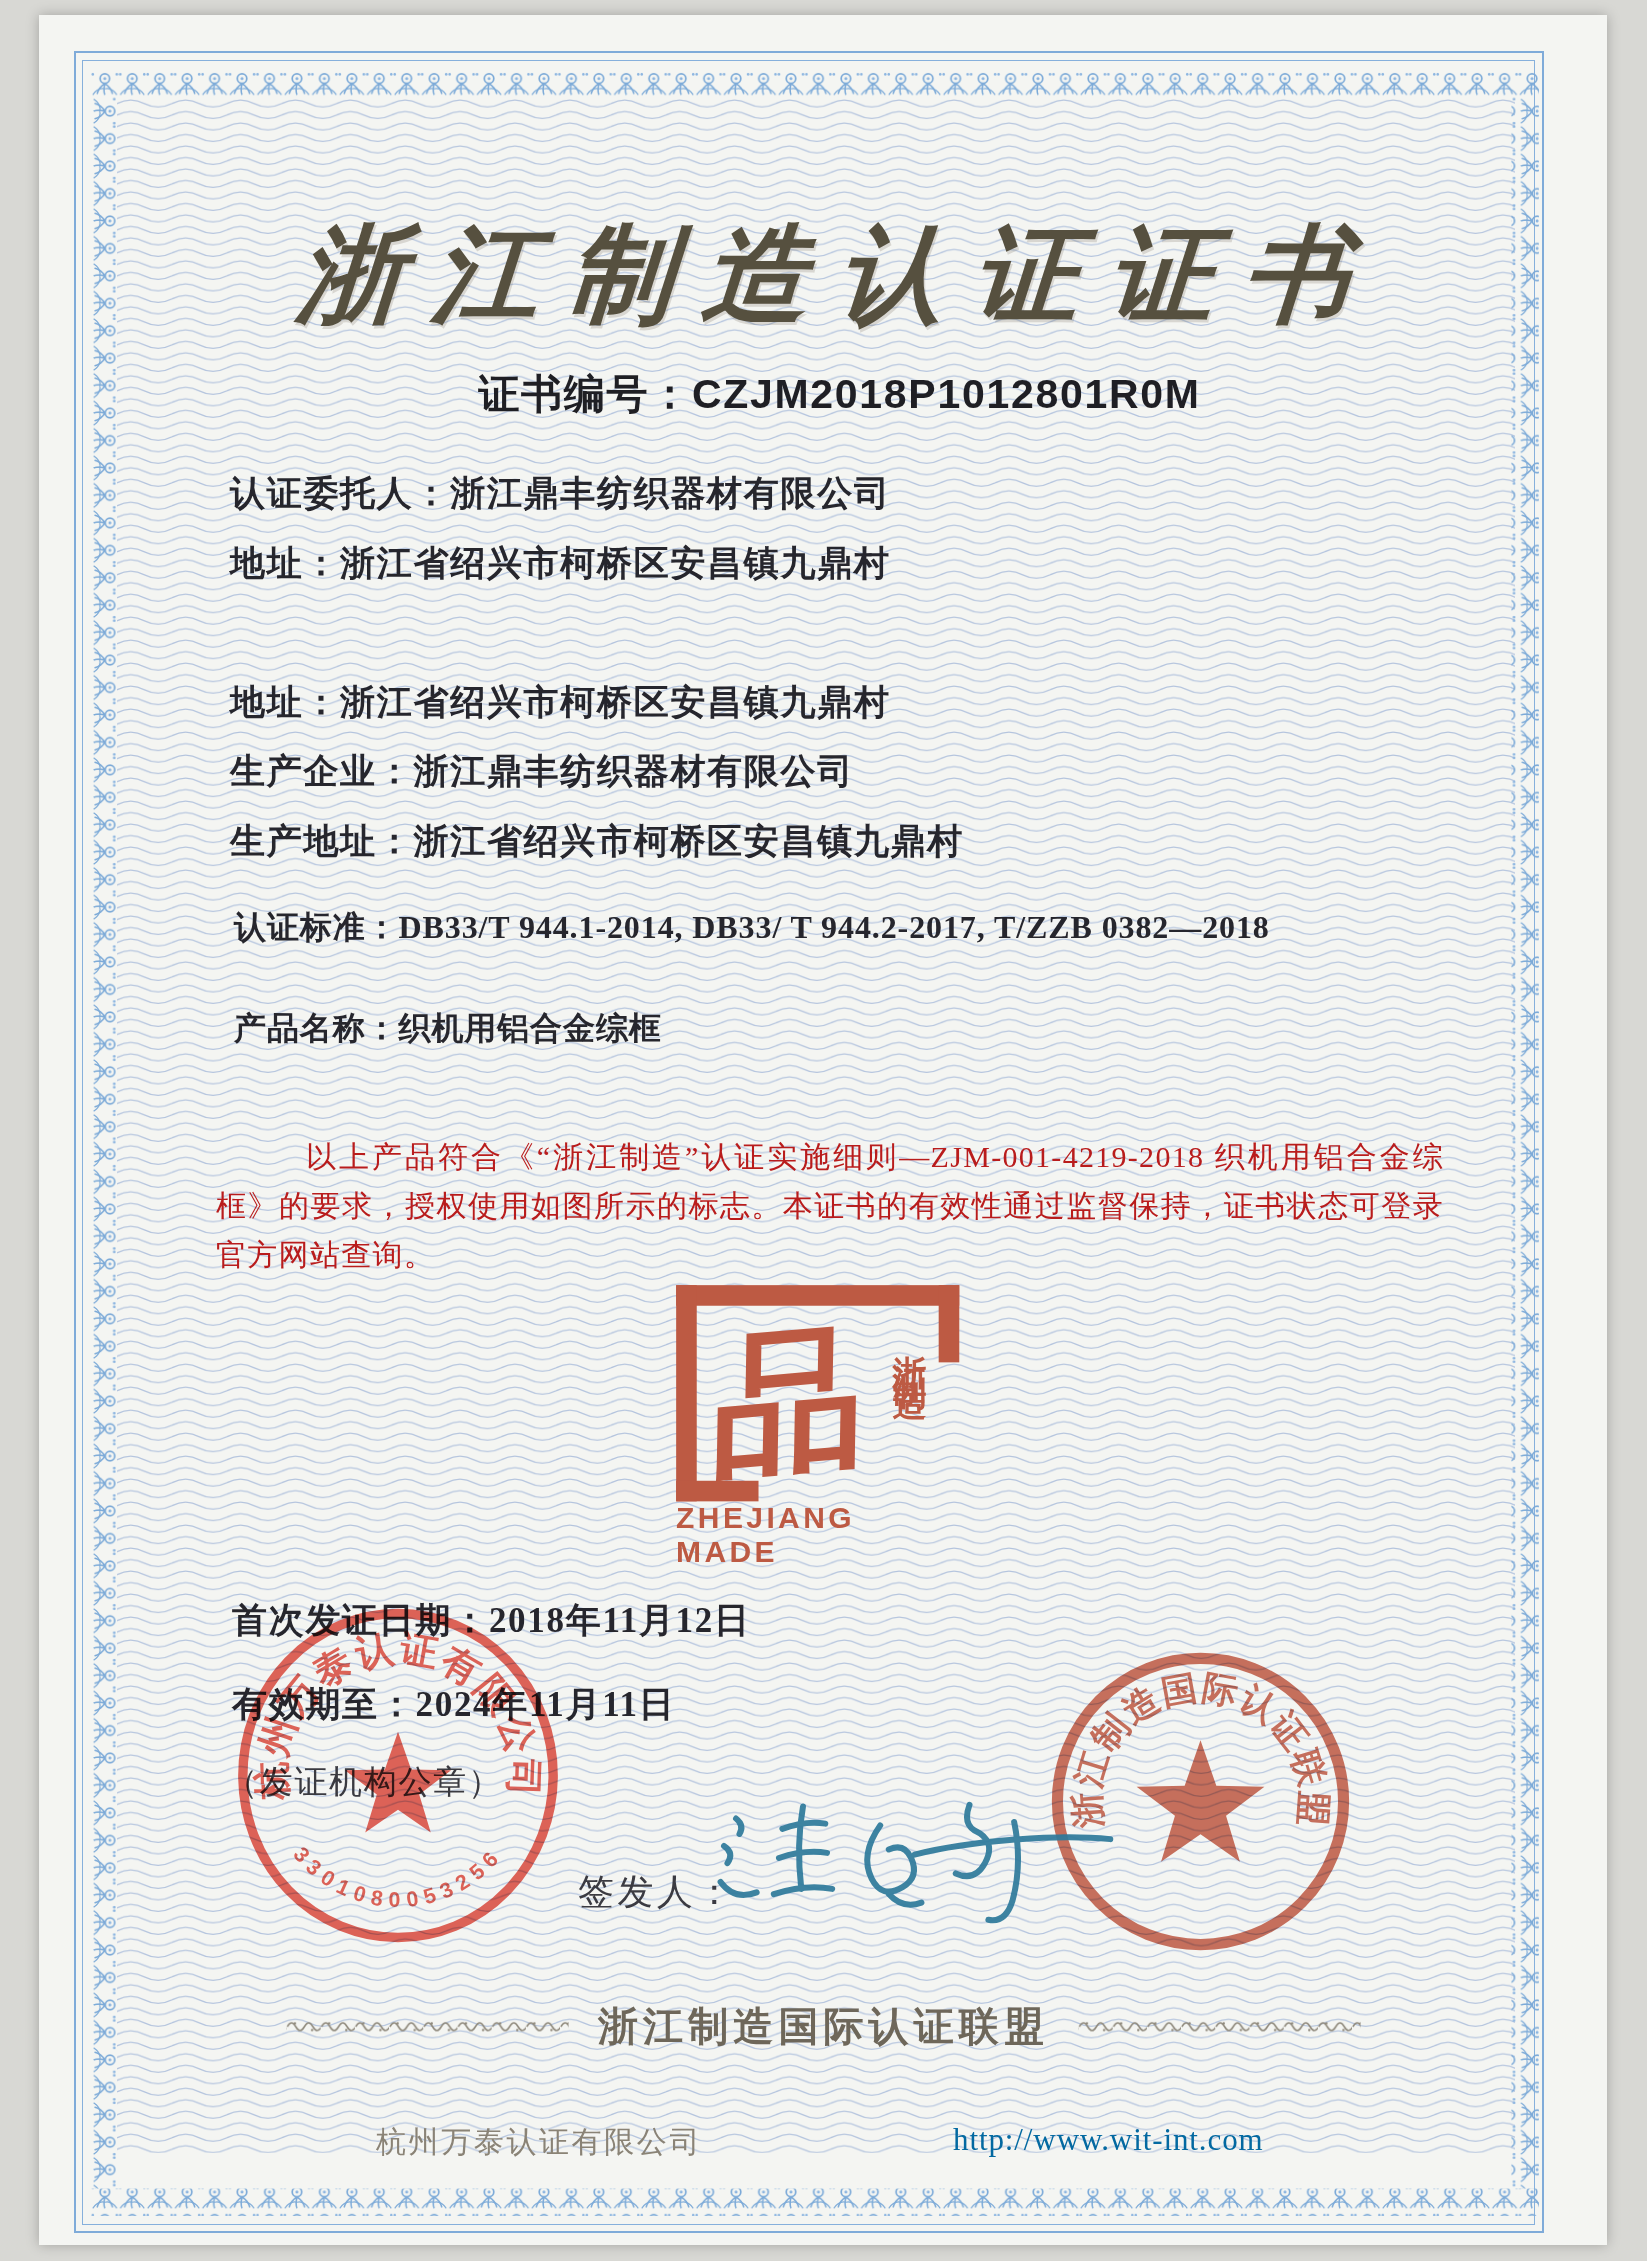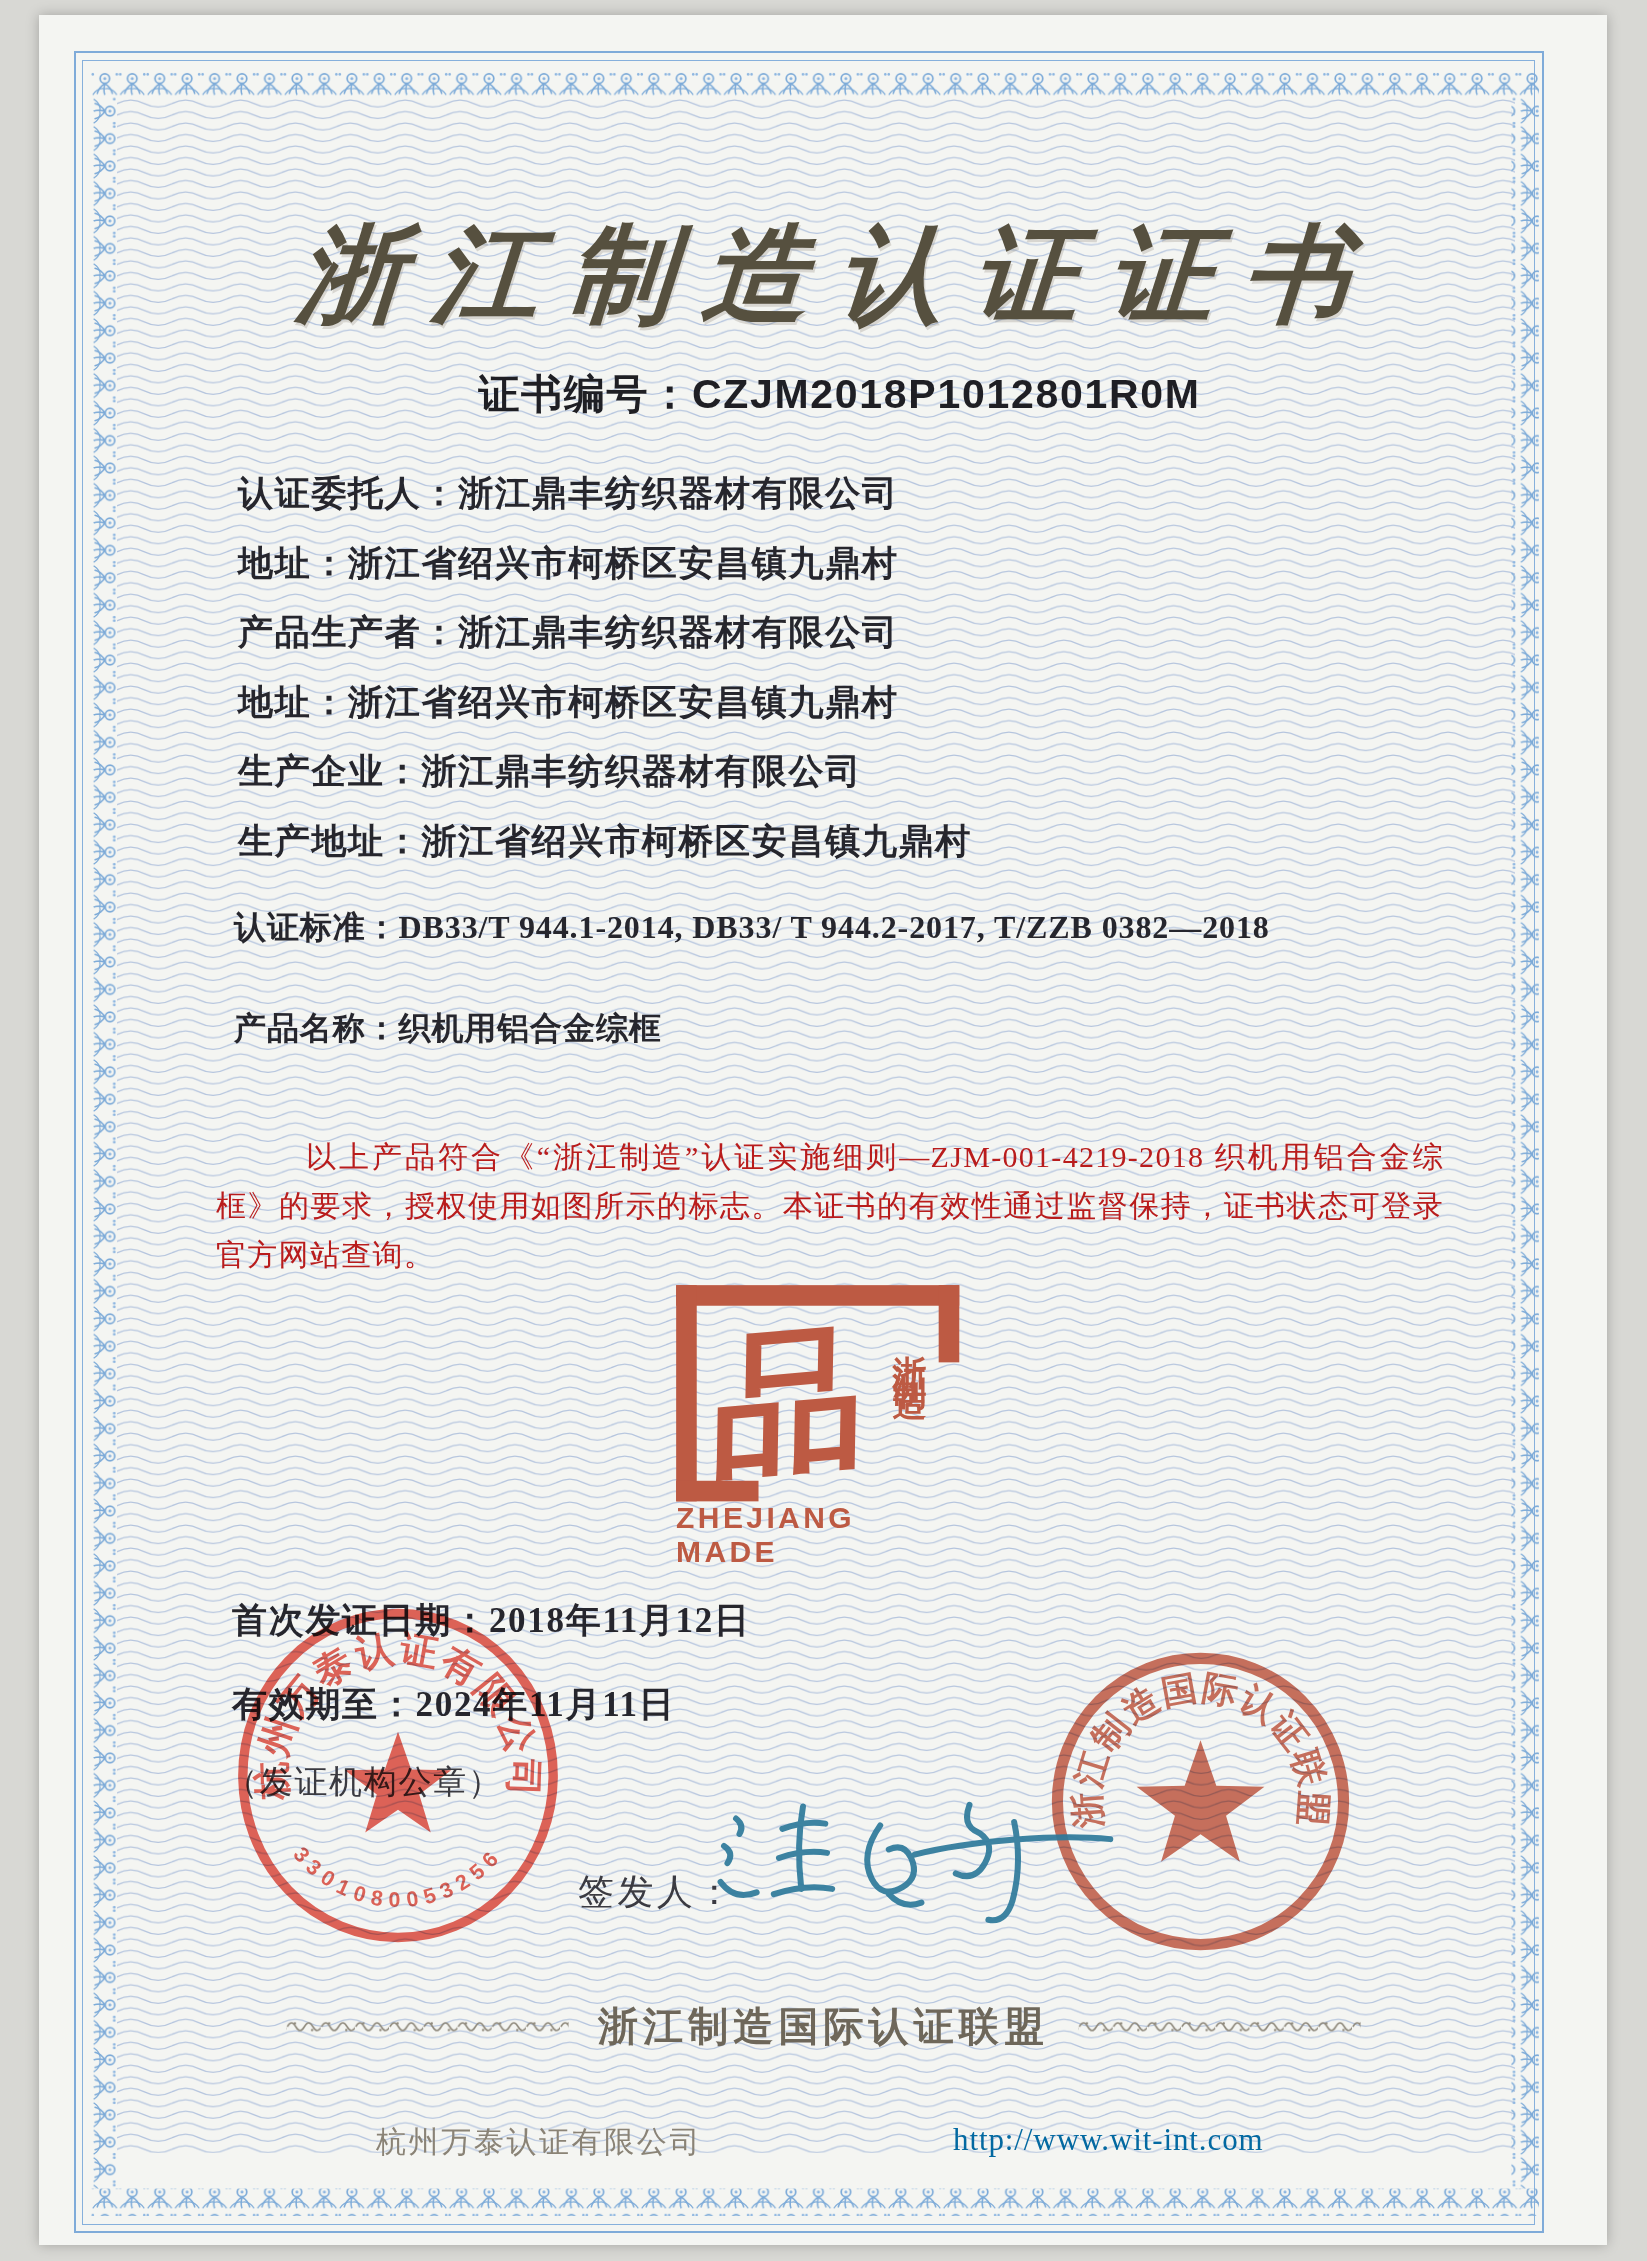--- a/index.html
+++ b/index.html
@@ -15,21 +15,21 @@
   .line2{position:absolute;left:82px;top:60px;width:1453px;height:2165px;
          border:1.3px solid #86b0dc;box-sizing:border-box;}
   
   .title{position:absolute;left:0;top:204px;width:1647px;text-align:center;
          font-size:106px;font-weight:700;font-style:italic;color:#56503f;
          letter-spacing:29px;text-indent:29px;transform:skewX(-4deg);
          text-shadow:1.7px 2.6px 0 rgba(86,80,63,.18);}
   .certno{position:absolute;left:0;top:367px;width:1647px;text-align:center;
           font-family:"Liberation Sans","DejaVu Sans",sans-serif;
           font-size:41px;font-weight:700;color:#1f1f24;letter-spacing:1.7px;}
-  .frow{position:absolute;left:222px;font-size:35px;font-weight:700;color:#26262d;
+  .frow{position:absolute;left:214px;font-size:35px;font-weight:700;color:#26262d;
         letter-spacing:1.7px;white-space:pre-wrap;}
   .srow{position:absolute;left:218px;font-size:32px;font-weight:700;color:#26262d;
         letter-spacing:0.9px;white-space:pre-wrap;}
   .statement{position:absolute;left:216px;top:1132px;width:1228px;
              font-size:30px;line-height:49px;color:#b91c1c;text-align:justify;
              text-indent:3em;letter-spacing:1.3px;}
   
   .logo{position:absolute;left:671px;top:1285px;width:302px;height:292px;color:#bd5a43;}
   .logo .mark{position:absolute;left:41px;top:15.4px;font-size:153px;font-weight:700;
               transform:rotate(-5deg) skewX(-6deg);color:#bd5a43;}
@@ -99,21 +99,20 @@
   </svg>
 
   <div class="title">浙江制造认证证书</div>
 
   <div class="certno nowrap">
     <span>证书编号：</span><span>CZJM2018P1012801R0M</span>
   </div>
 
   <div class="frow nowrap" style="top:470px"><span>认证委托人：</span><span>浙江鼎丰纺织器材有限公司</span></div>
   <div class="frow nowrap" style="top:540px"><span>地址：</span><span>浙江省绍兴市柯桥区安昌镇九鼎村</span></div>
-  <div class="frow nowrap" style="top:609px"><span>产品生产者：</span><span>浙江鼎丰纺织器材有限公司</span></div>
   <div class="frow nowrap" style="top:679px"><span>地址：</span><span>浙江省绍兴市柯桥区安昌镇九鼎村</span></div>
   <div class="frow nowrap" style="top:748px"><span>生产企业：</span><span>浙江鼎丰纺织器材有限公司</span></div>
   <div class="frow nowrap" style="top:818px"><span>生产地址：</span><span>浙江省绍兴市柯桥区安昌镇九鼎村</span></div>
 
   <div class="srow nowrap" style="top:906px"><span>认证标准：</span><span>DB33/T 944.1-2014, DB33/ T 944.2-2017, T/ZZB 0382—2018</span></div>
   <div class="srow nowrap" style="top:1007px"><span>产品名称：</span><span>织机用铝合金综框</span></div>
 
   <div class="statement">以上产品符合《“浙江制造”认证实施细则—ZJM-001-4219-2018 织机用铝合金综框》的要求，授权使用如图所示的标志。本证书的有效性通过监督保持，证书状态可登录官方网站查询。</div>
 
   <div class="logo">

